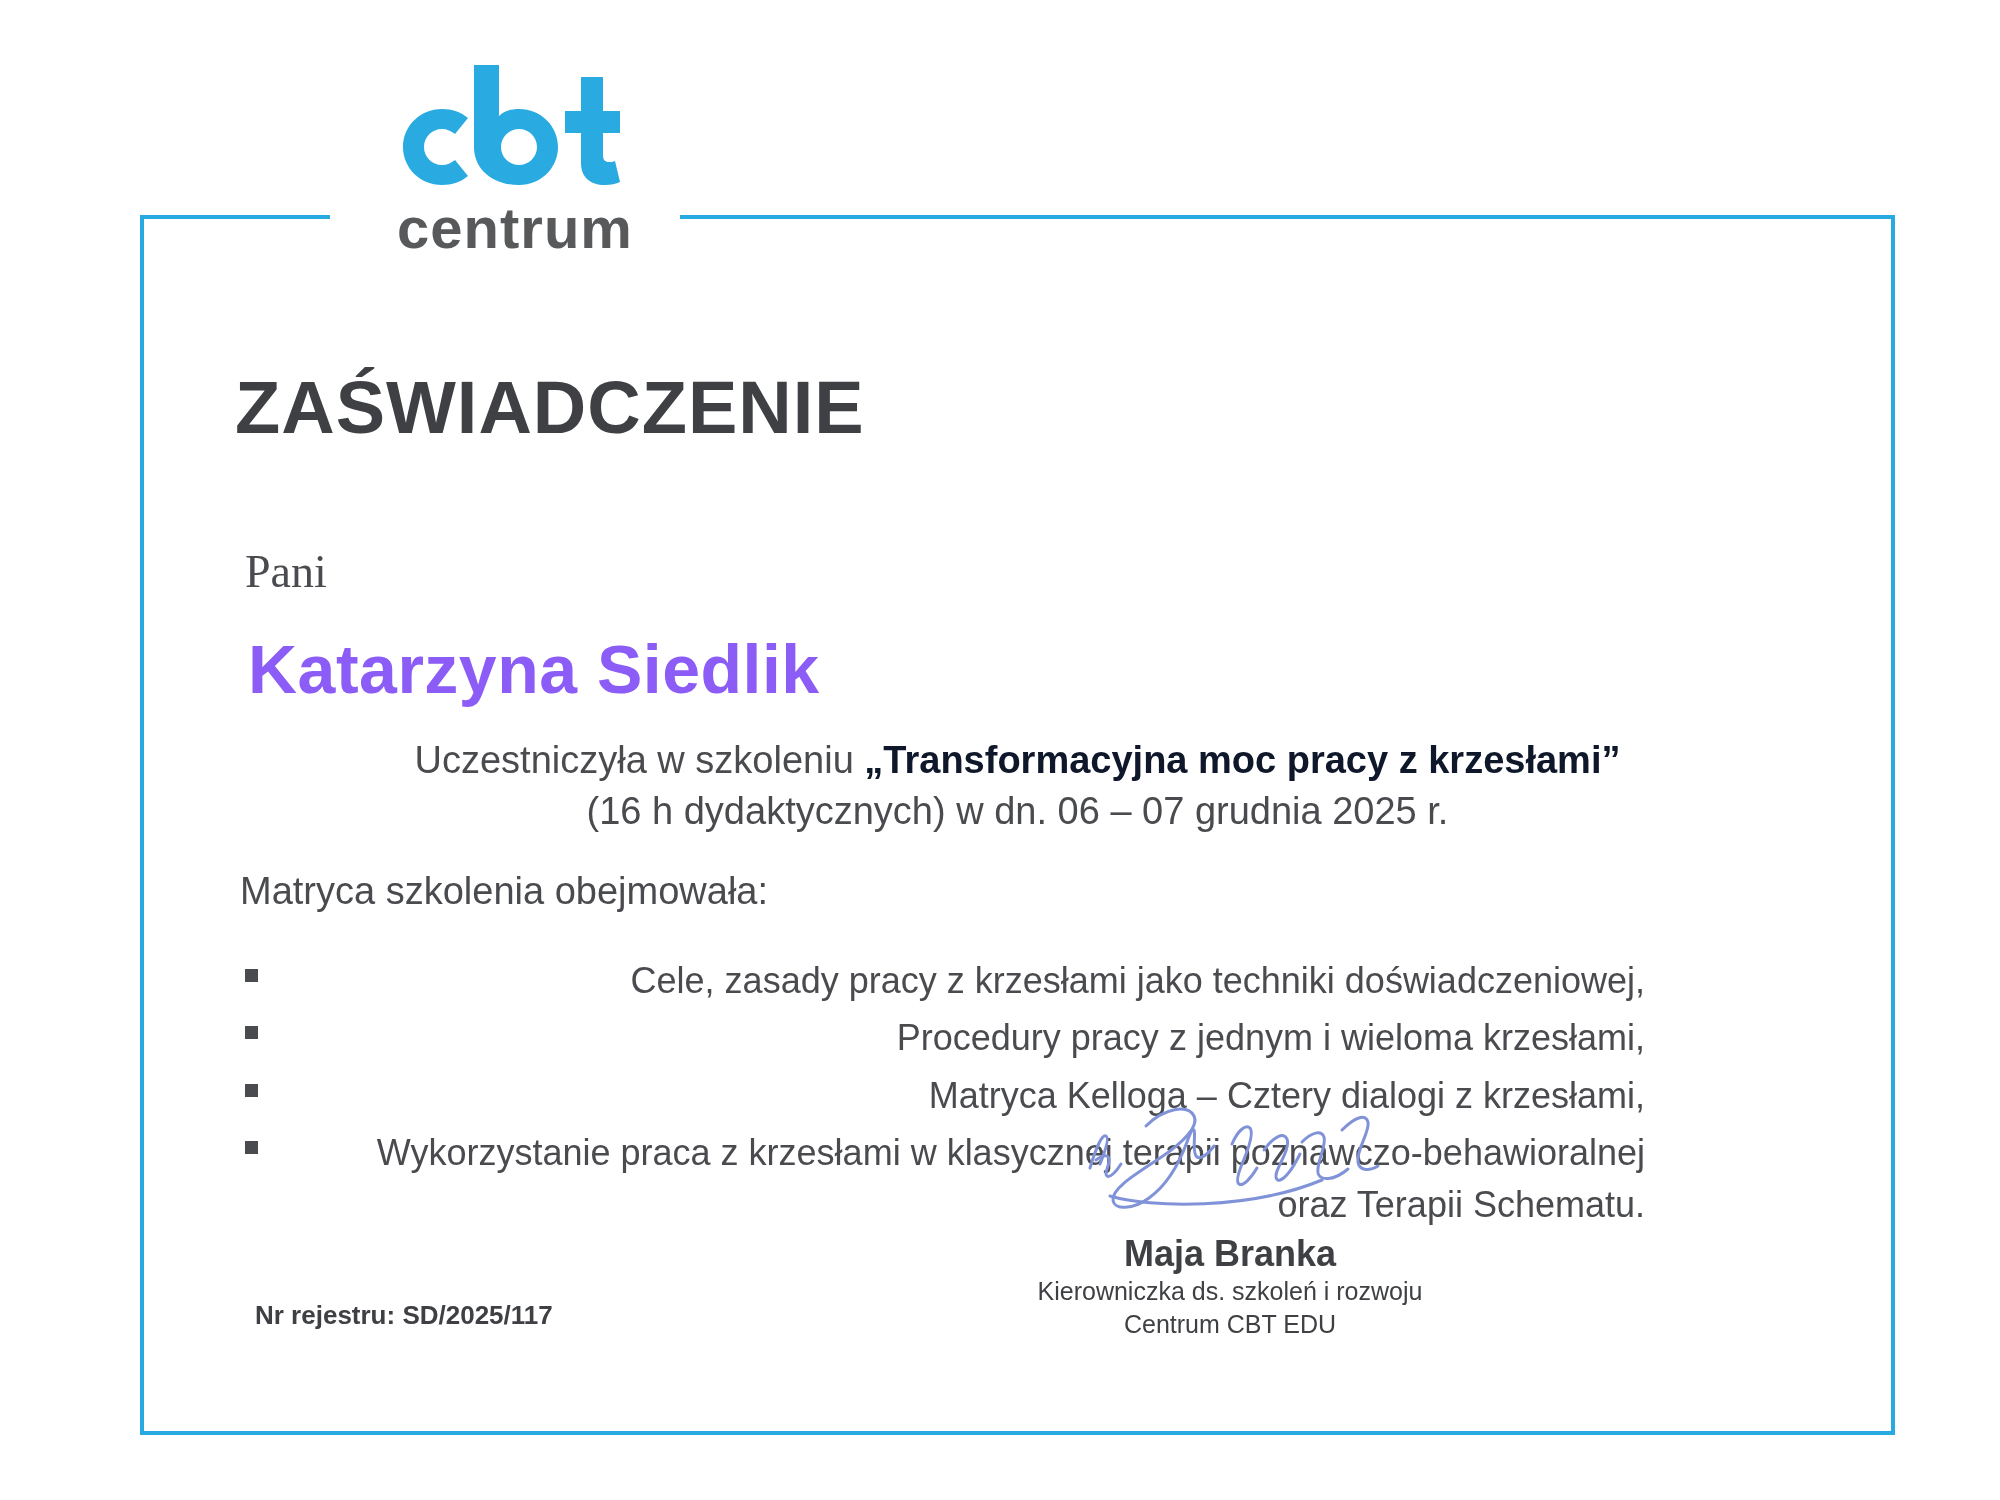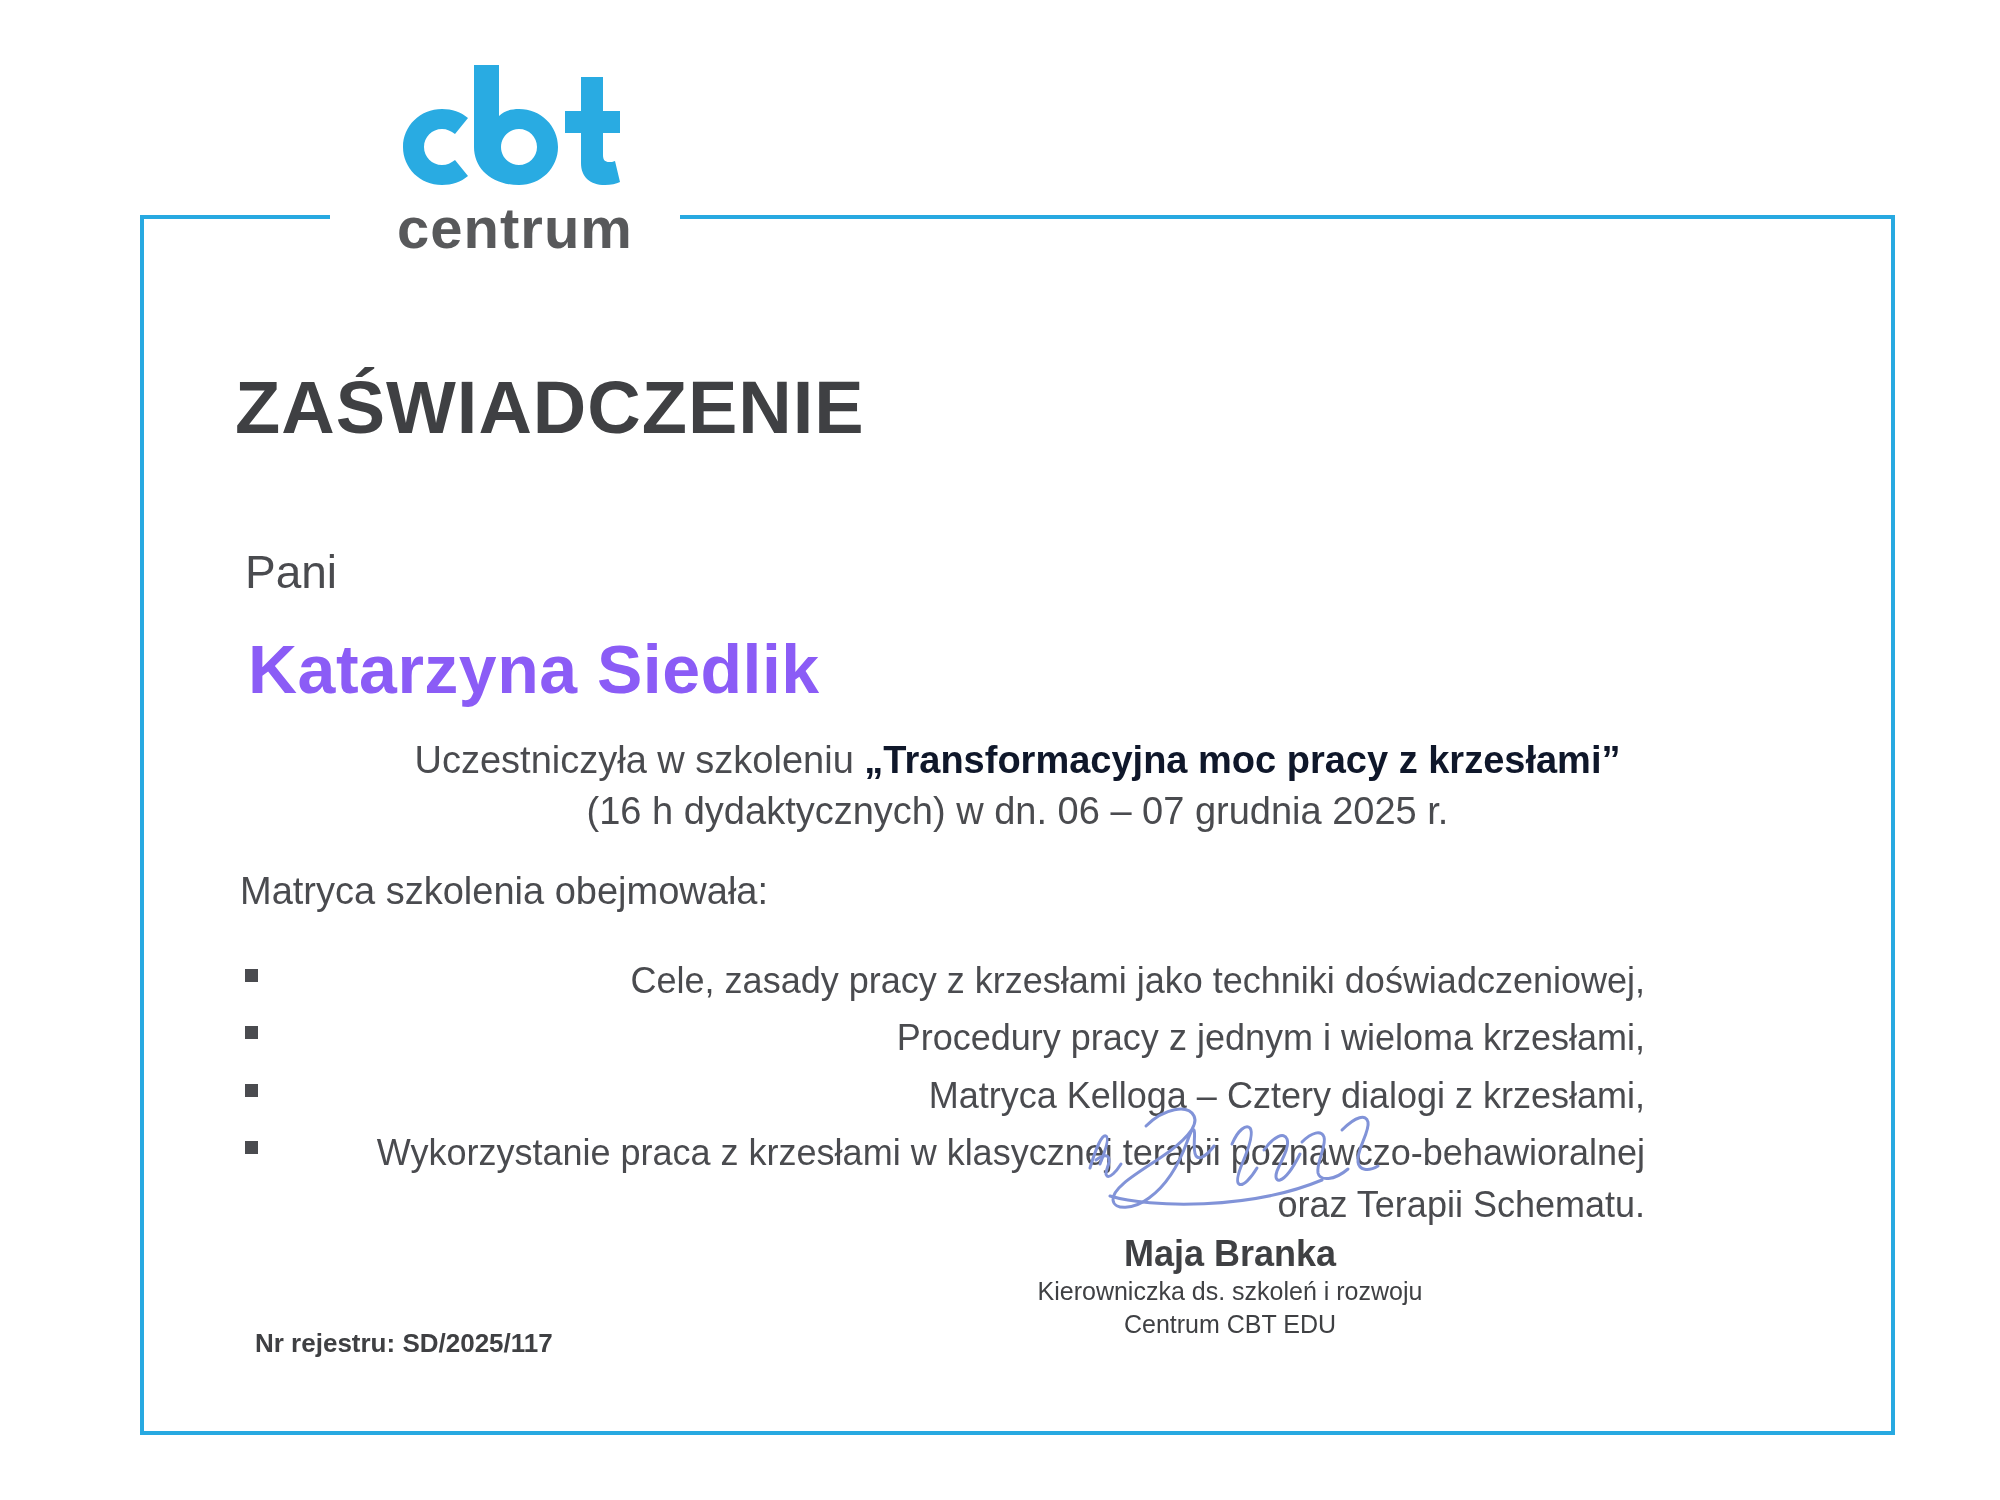--- a/index.html
+++ b/index.html
@@ -77,20 +77,21 @@
     letter-spacing: 1px;
     color: #3f4043;
   }
 
   .salutation {
     position: absolute;
     left: 245px;
     top: 545px;
     font-size: 46px;
     color: #4a4b4f;
+    font-family: Liberation Serif, serif;
   }
 
   .recipient {
     position: absolute;
     left: 248px;
     top: 630px;
     font-size: 68px;
     font-weight: bold;
     color: #8b5cf6;
     letter-spacing: 0.5px;
@@ -143,21 +144,20 @@
     background: #4a4b4f;
   }
 
   .register {
     position: absolute;
     left: 255px;
     top: 1300px;
     font-size: 26px;
     font-weight: bold;
     color: #3f4043;
-    margin-top: 28px;
   }
 
   
   .signature-block {
     position: absolute;
     right: 153px;
     top: 1100px;
     width: 520px;
     text-align: center;
   }

